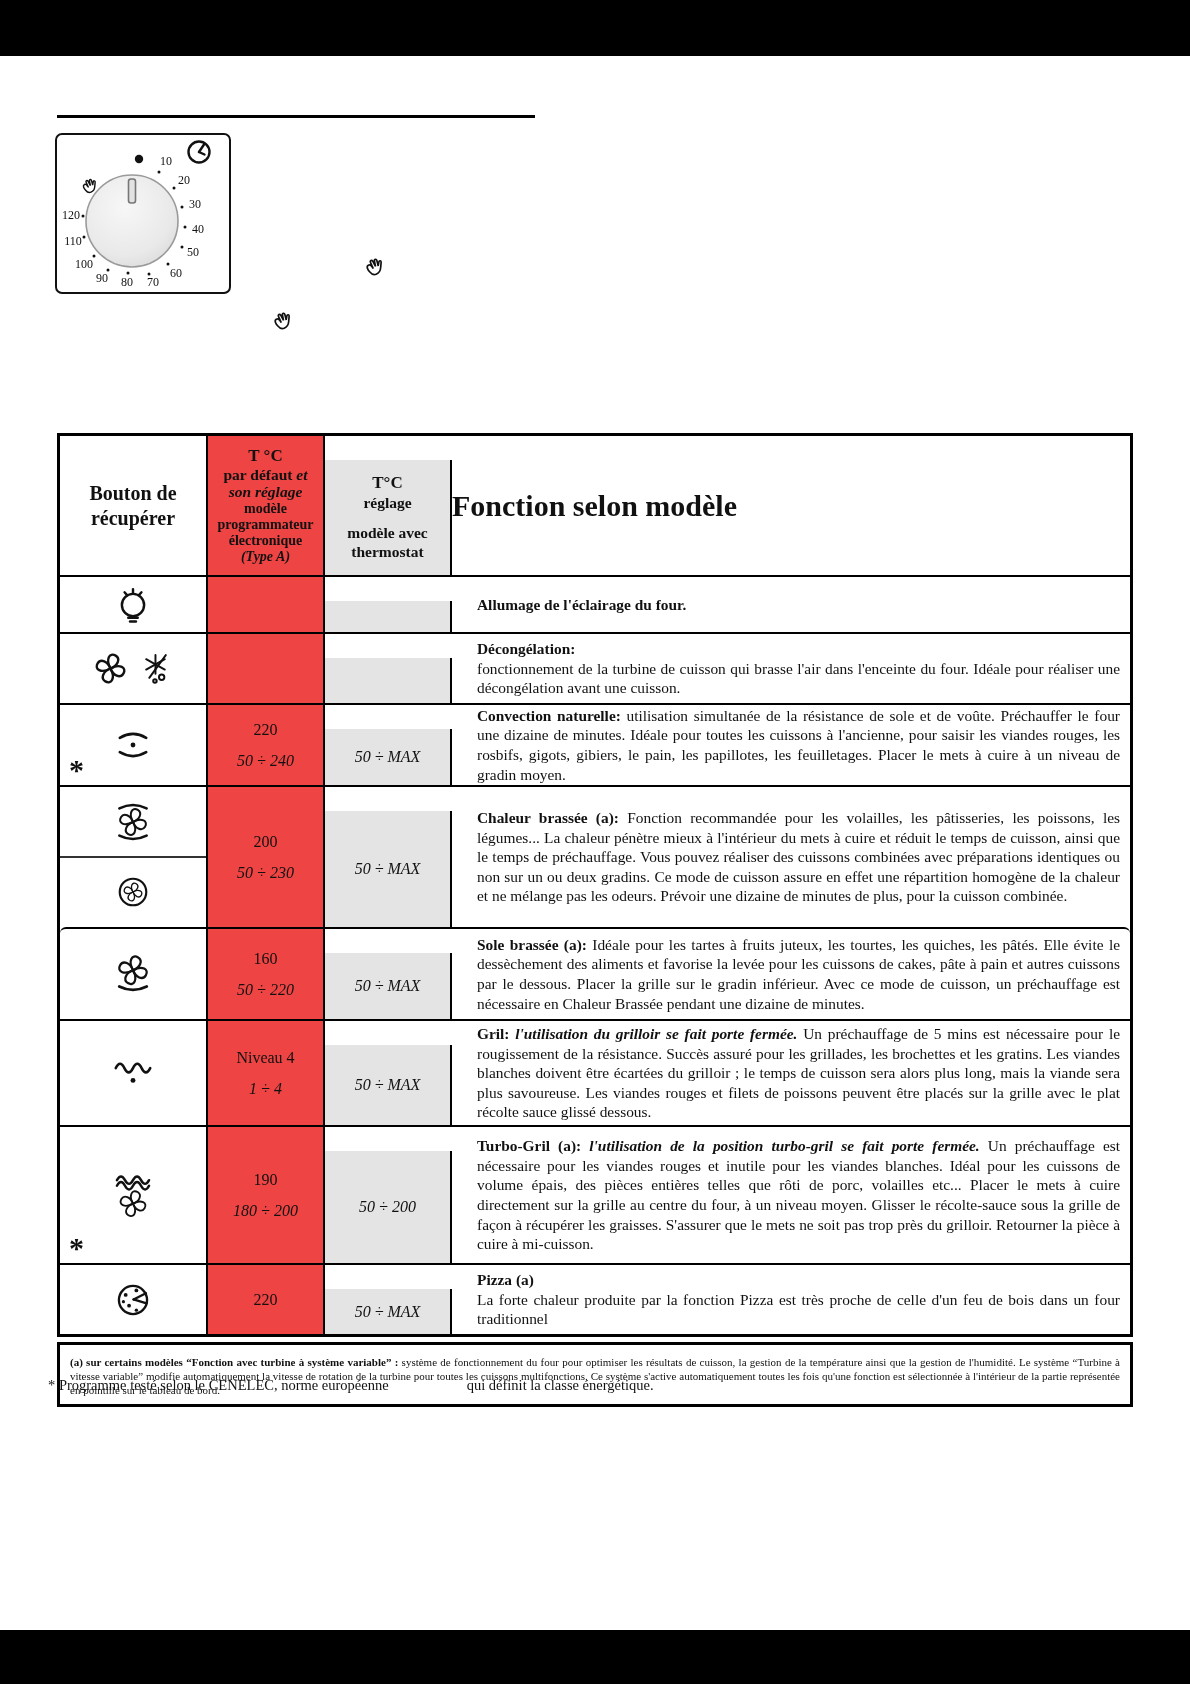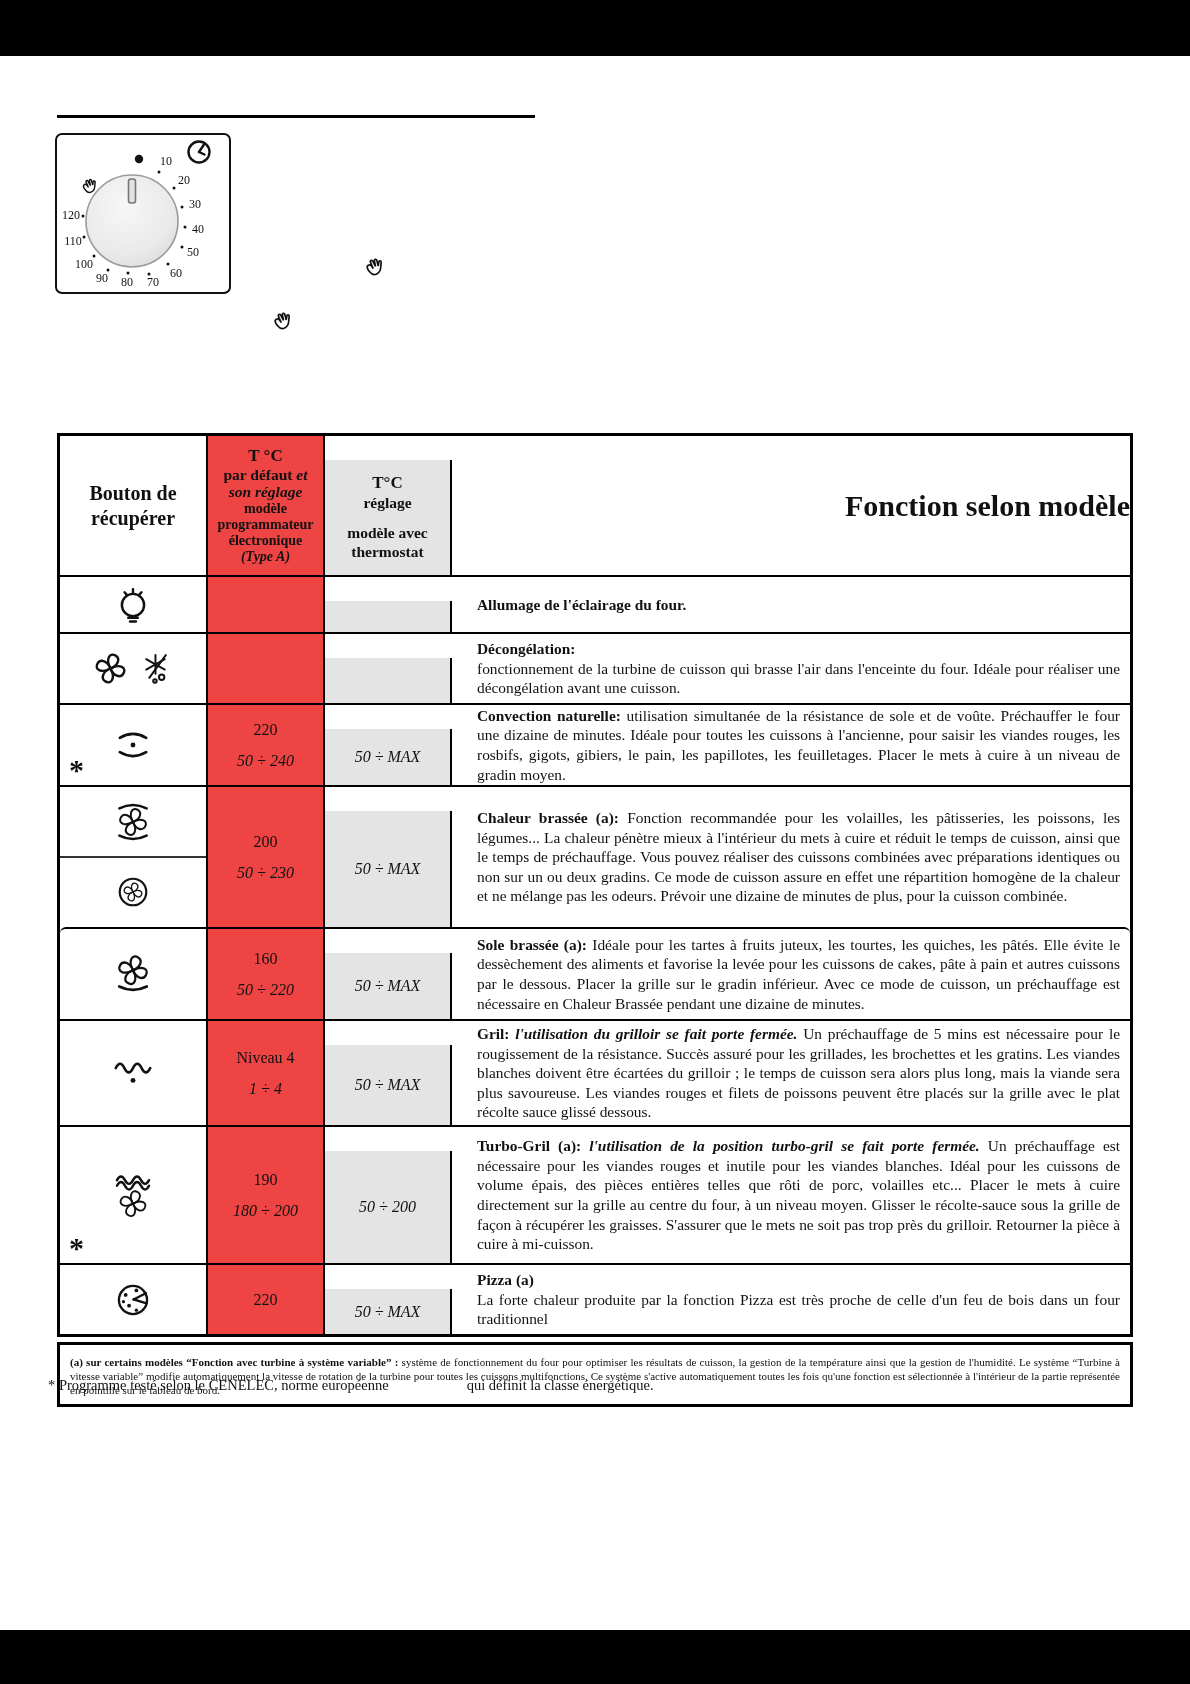--- a/index.html
+++ b/index.html
@@ -33,21 +33,21 @@
 
   .h-col1{font-size:20px;font-weight:bold;text-align:center;line-height:1.25;}
   .h-col2{font-weight:bold;text-align:center;line-height:1.14;}
   .h-col2 .big{font-size:17px;}
   .h-col2 .mid{font-size:15.5px;}
   .h-col2 .sm{font-size:14px;}
   .h-col3{font-weight:bold;text-align:center;line-height:1.2;}
   .h-col3 .big{font-size:17px;}
   .h-col3 .mid{font-size:15.5px;}
   .h-col3 .gap{height:12px;}
-  .h-col4{width:100%;text-align:right;font-size:30px;font-weight:bold;}
+  .h-col4{width:100%;text-align:left;font-size:30px;font-weight:bold;}
 
   .desc{font-size:15.4px;line-height:1.27;text-align:justify;padding:4px 10px 4px 25px;width:100%;box-sizing:border-box;}
   .desc b i{font-style:italic;}
   .lead-block{display:block;}
 
   .temp1{font-size:16px;text-align:left;}
   .temp2{font-size:16px;font-style:italic;text-align:center;margin-top:13px;}
   .temp3{font-size:16px;font-style:italic;text-align:center;}
 
   .star{position:absolute;left:9px;bottom:0px;font-size:30px;font-weight:bold;line-height:1;}

